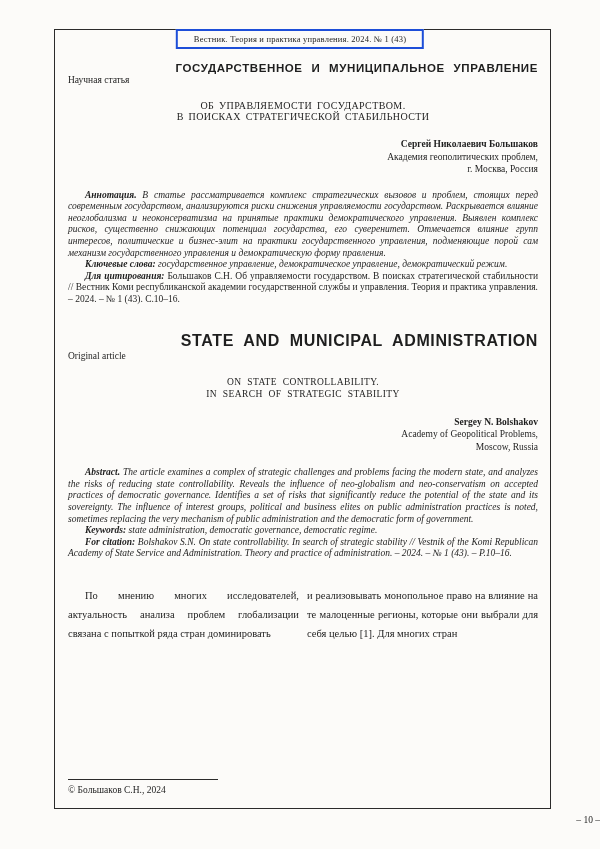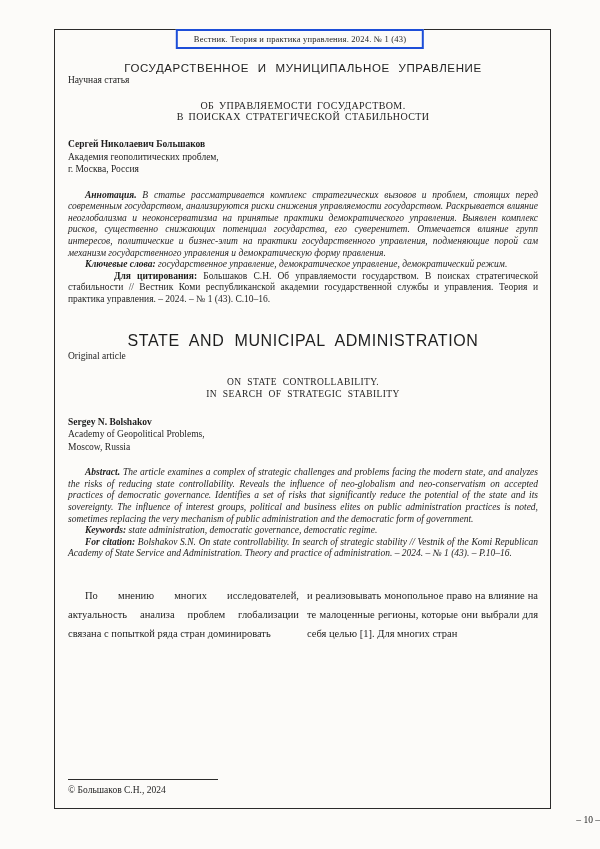--- a/index.html
+++ b/index.html
@@ -20,32 +20,32 @@
   .header-box{
     position:absolute;top:29px;left:50%;transform:translateX(-50%);
     border:2px solid #1d4ed8;background:#fcfbf9;
     padding:3px 16px;font-size:8.5px;letter-spacing:0.2px;white-space:nowrap;
     z-index:3;
   }
   .content{
     position:absolute;left:68px;top:34px;width:470px;z-index:2;
   }
   .sec-head{
-    margin:28px 0 0 0;text-align:center;font-weight:normal;
+    margin:28px 0 0 0;text-align:right;font-weight:bold;
     font-family:"Liberation Sans","DejaVu Sans",sans-serif;
     font-size:11.5px;letter-spacing:0.6px;word-spacing:5px;
   }
   .sec-head.en{margin-top:26px;font-size:16px;}
   .meta{font-size:9.5px;line-height:12.5px;}
   .title{
     margin-top:13px;text-align:center;font-weight:normal;
     font-size:10px;line-height:11.8px;letter-spacing:0.4px;word-spacing:2px;
   }
   .title.en{margin-top:15px;font-size:9.5px;word-spacing:3px;}
-  .authors{margin-top:15px;font-size:9.5px;line-height:12.5px;}
+  .authors{margin-top:15px;font-size:9.5px;line-height:12.5px;text-align:right;}
   .authors .name{font-weight:bold;}
   .para{
     font-size:9.5px;line-height:11.6px;text-align:justify;
     text-indent:17px;margin:0;
   }
   .abstract{margin-top:14px;font-style:italic;}
   .keywords{font-style:italic;}
   .citation{font-style:normal;}
   .citation.en{font-style:italic;}
   .lbl{font-weight:bold;}
@@ -92,21 +92,21 @@
     <div class="authors">
       <div class="name">Сергей Николаевич Большаков</div>
       <div>Академия геополитических проблем,</div>
       <div>г. Москва, Россия</div>
     </div>
 
     <p class="para abstract"><span class="lbl">Аннотация.</span><span> В статье рассматривается комплекс стратегических вызовов и проблем, стоящих перед современным государством, анализируются риски снижения управляемости государством. Раскрывается влияние неоглобализма и неоконсерватизма на принятые практики демократического управления. Выявлен комплекс рисков, существенно снижающих потенциал государства, его суверенитет. Отмечается влияние групп интересов, политические и бизнес-элит на практики государственного управления, подменяющие порой сам механизм государственного управления и демократическую форму правления.</span></p>
 
     <p class="para keywords"><span class="lbl">Ключевые слова:</span><span> государственное управление, демократическое управление, демократический режим.</span></p>
 
-    <p class="para citation"><span class="lbl" style="margin-left:29px;">Для цитирования:</span><span> Большаков С.Н. Об управляемости государством. В поисках стратегической стабильности // Вестник Коми республиканской академии государственной службы и управления. Теория и практика управления. – 2024. – № 1 (43). С.10–16.</span></p>
+    <p class="para citation"><span class="lbl" style="font-style:italic;">Для цитирования:</span><span> Большаков С.Н. Об управляемости государством. В поисках стратегической стабильности // Вестник Коми республиканской академии государственной службы и управления. Теория и практика управления. – 2024. – № 1 (43). С.10–16.</span></p>
 
     <div class="sec-head en">STATE AND MUNICIPAL ADMINISTRATION</div>
 
     <div class="meta">
       <div>Original article</div>
     </div>
 
     <div class="title en">
       <div>ON STATE CONTROLLABILITY.</div>
       <div>IN SEARCH OF STRATEGIC STABILITY</div>

